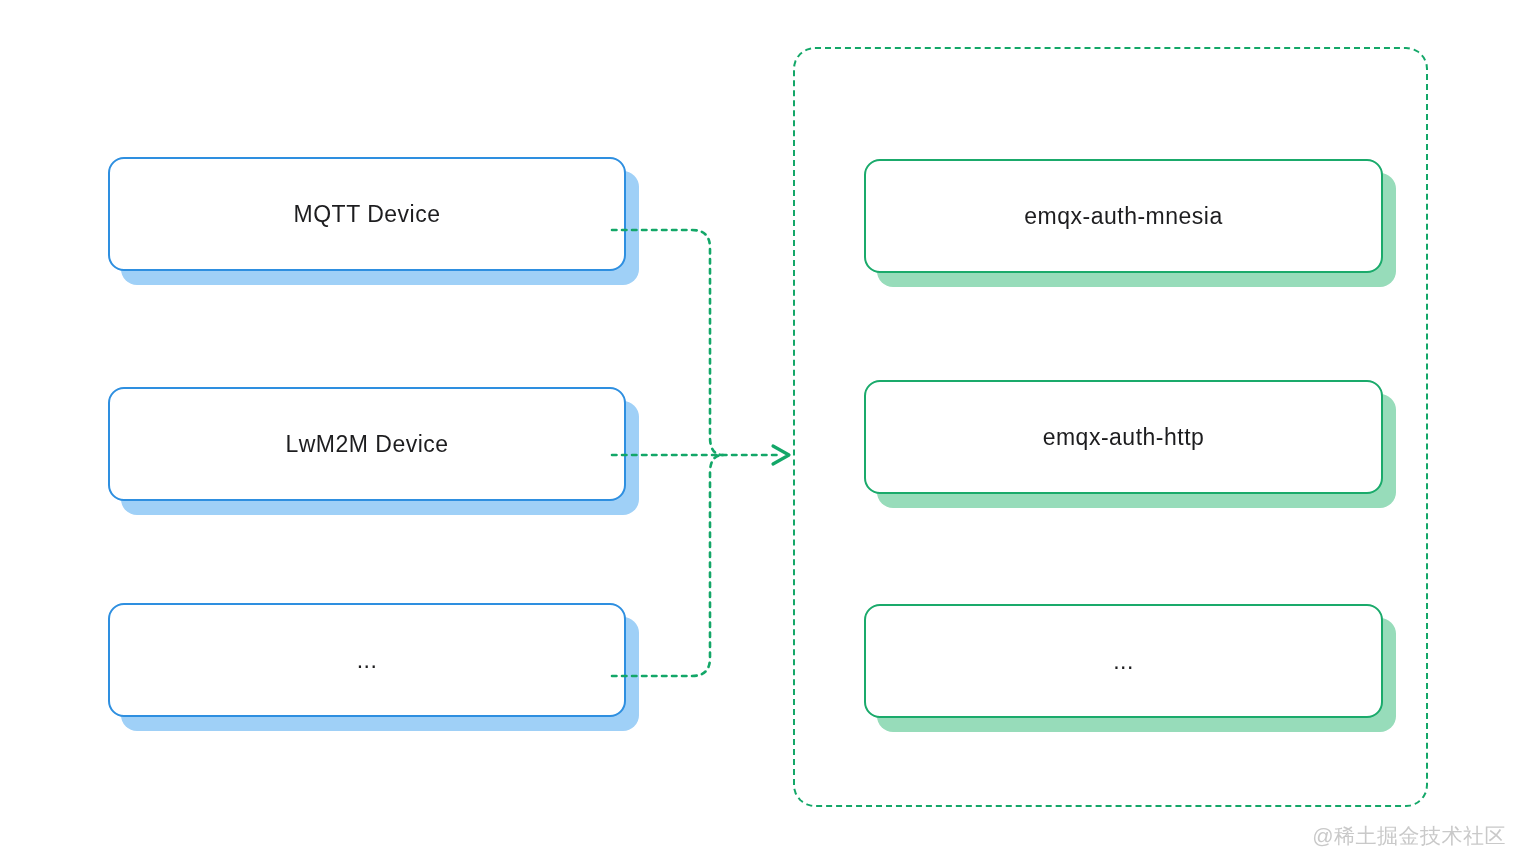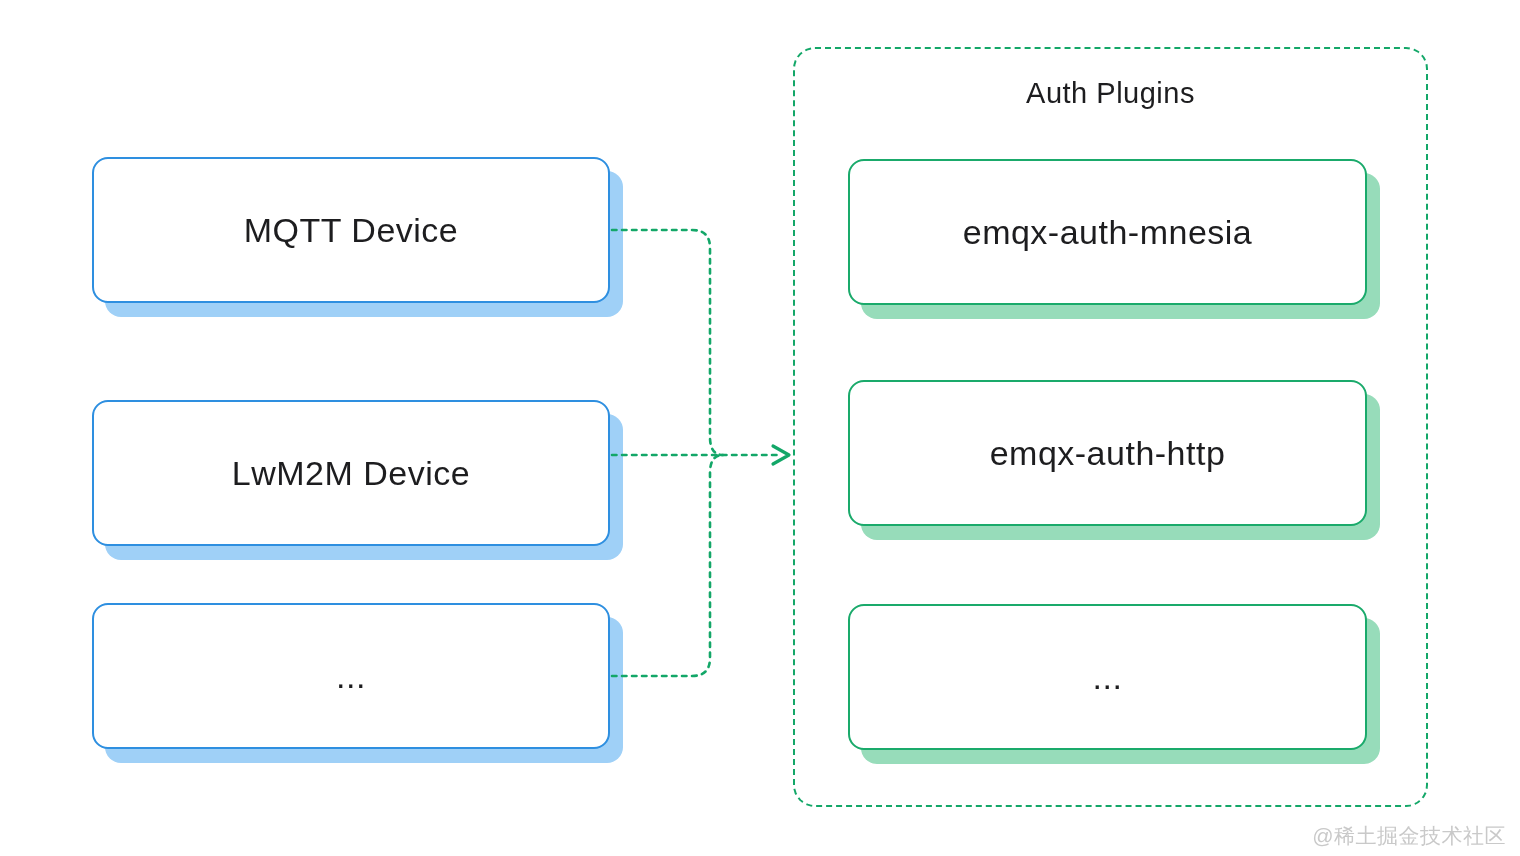--- a/index.html
+++ b/index.html
@@ -19,37 +19,38 @@
     font-family: "Liberation Sans", "DejaVu Sans", sans-serif;
     overflow: hidden;
   }
   .canvas {
     position: relative;
     width: 1520px; height: 856px;
     background: var(--bg);
   }
   .node {
     position: absolute;
-    width: 518px; height: 146px;
+    width: 518px; height: 114px;
     background: #ffffff;
     border-radius: 16px;
     display: flex;
     align-items: center;
     justify-content: center;
-    font-size: 34px;
+    font-size: 23px;
     color: var(--text);
     letter-spacing: 0.5px;
+    margin-left: 16px;
   }
   .node-blue {
     border: 2.5px solid var(--blue-border);
     box-shadow: 13px 14px 0 0 var(--blue-shadow);
     left: 92px;
   }
   .blue-1 { top: 157px; }
-  .blue-2 { top: 400px; }
+  .blue-2 { top: 387px; }
   .blue-3 { top: 603px; }
 
   .plugins-container {
     position: absolute;
     left: 793px; top: 47px;
     width: 635px; height: 760px;
     border: 2px dashed var(--connector-green);
     border-radius: 22px;
     background: transparent;
   }
@@ -116,21 +117,20 @@
   </div>
 
   <svg class="connectors" viewBox="0 0 1520 856" aria-hidden="true">
     <path class="connector" d="M 612 230 H 692 Q 710 230 710 248 V 437 Q 710 455 723 455"></path>
     <path class="connector" d="M 612 455 H 780"></path>
     <path class="connector" d="M 612 676 H 692 Q 710 676 710 658 V 473 Q 710 455 723 455"></path>
     <path class="arrowhead" d="M 773 446 L 789 455 L 773 464"></path>
   </svg>
 
   <div class="plugins-container">
-    <div class="plugins-title">Auth Plugins</div>
 
     <div class="node node-green green-2">
       <span>emqx-auth-http</span>
     </div>
     <div class="node node-green green-1">
       <span>emqx-auth-mnesia</span>
     </div>
     <div class="node node-green green-3">
       <span>...</span>
     </div>

